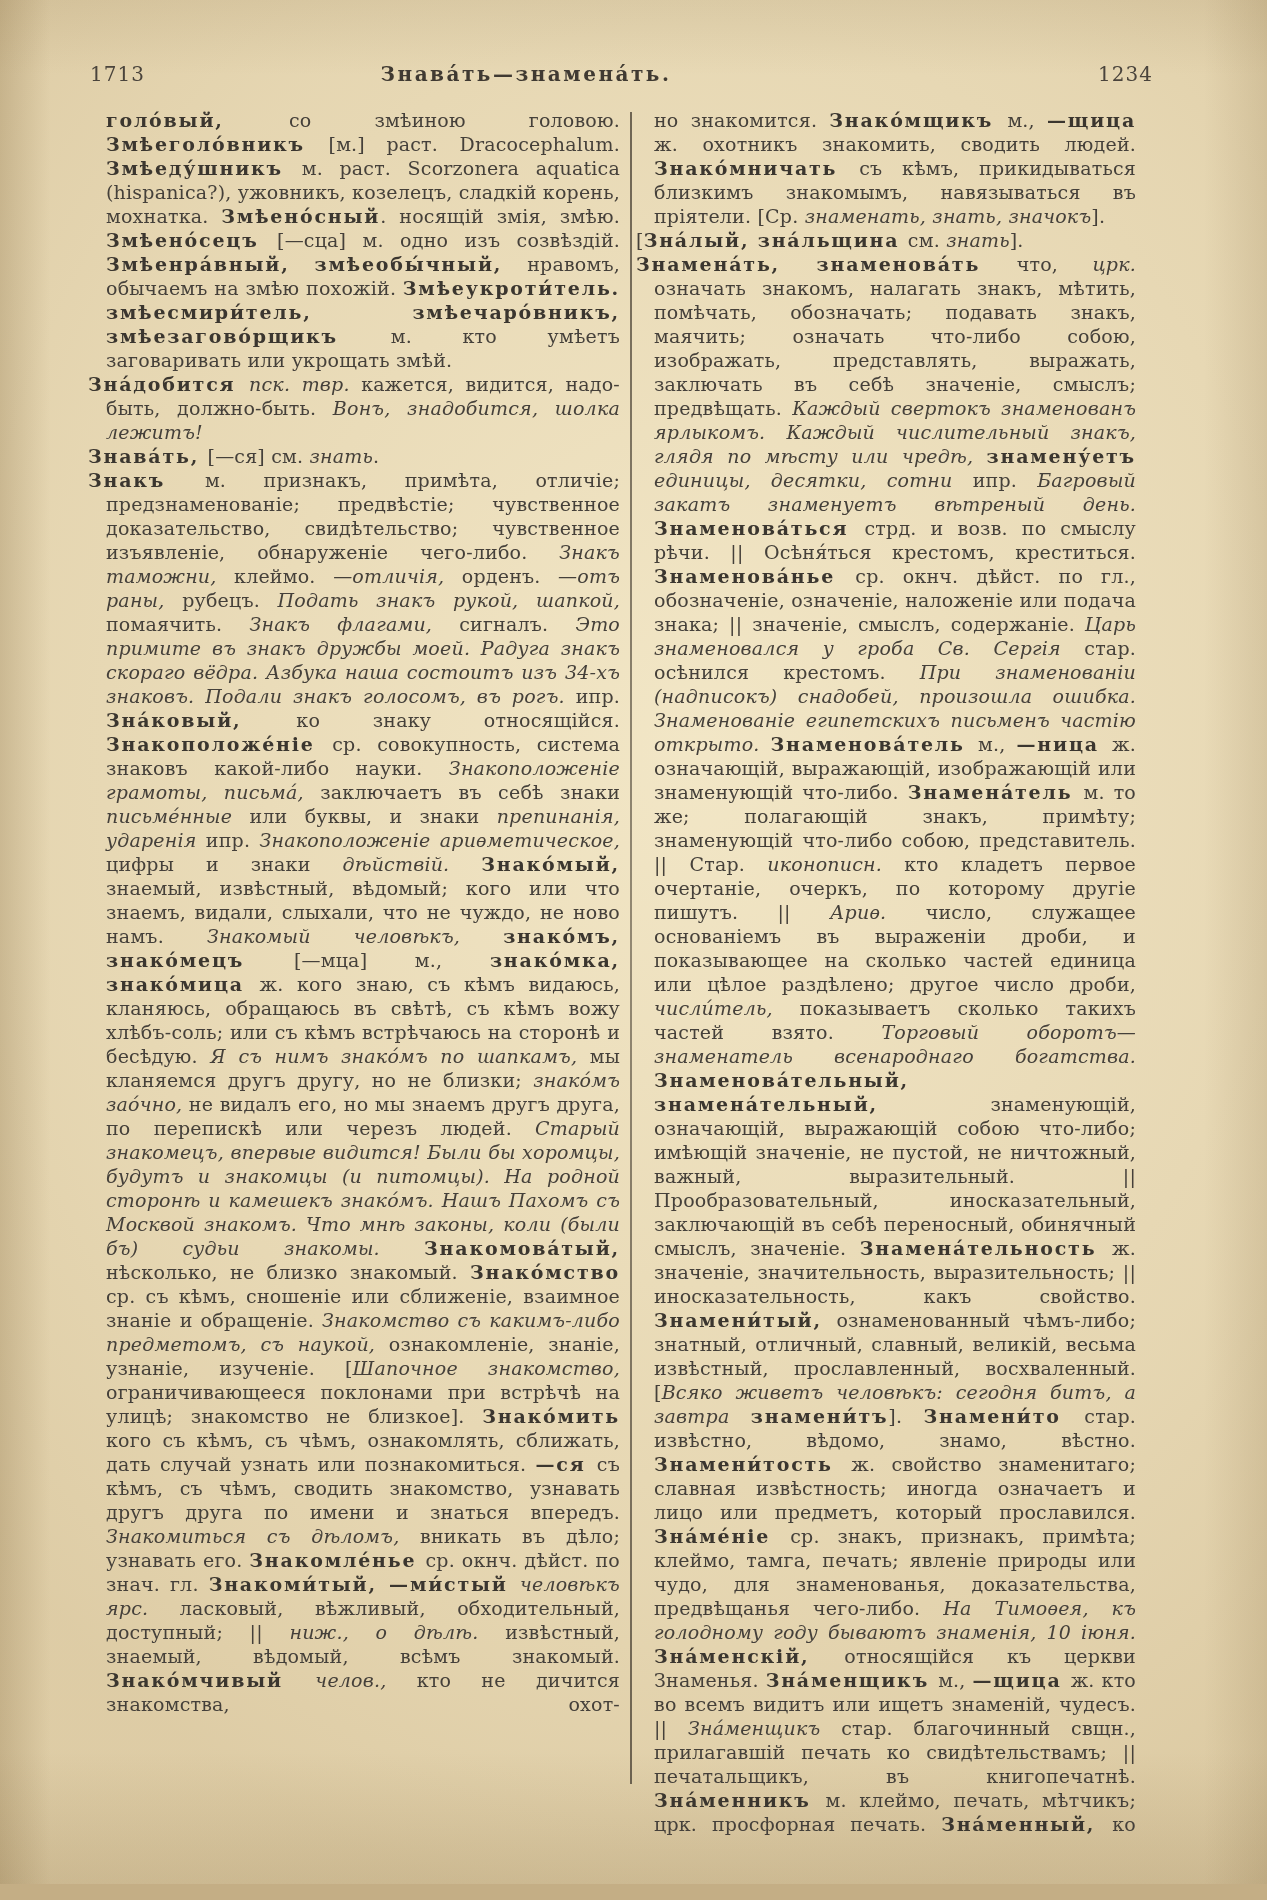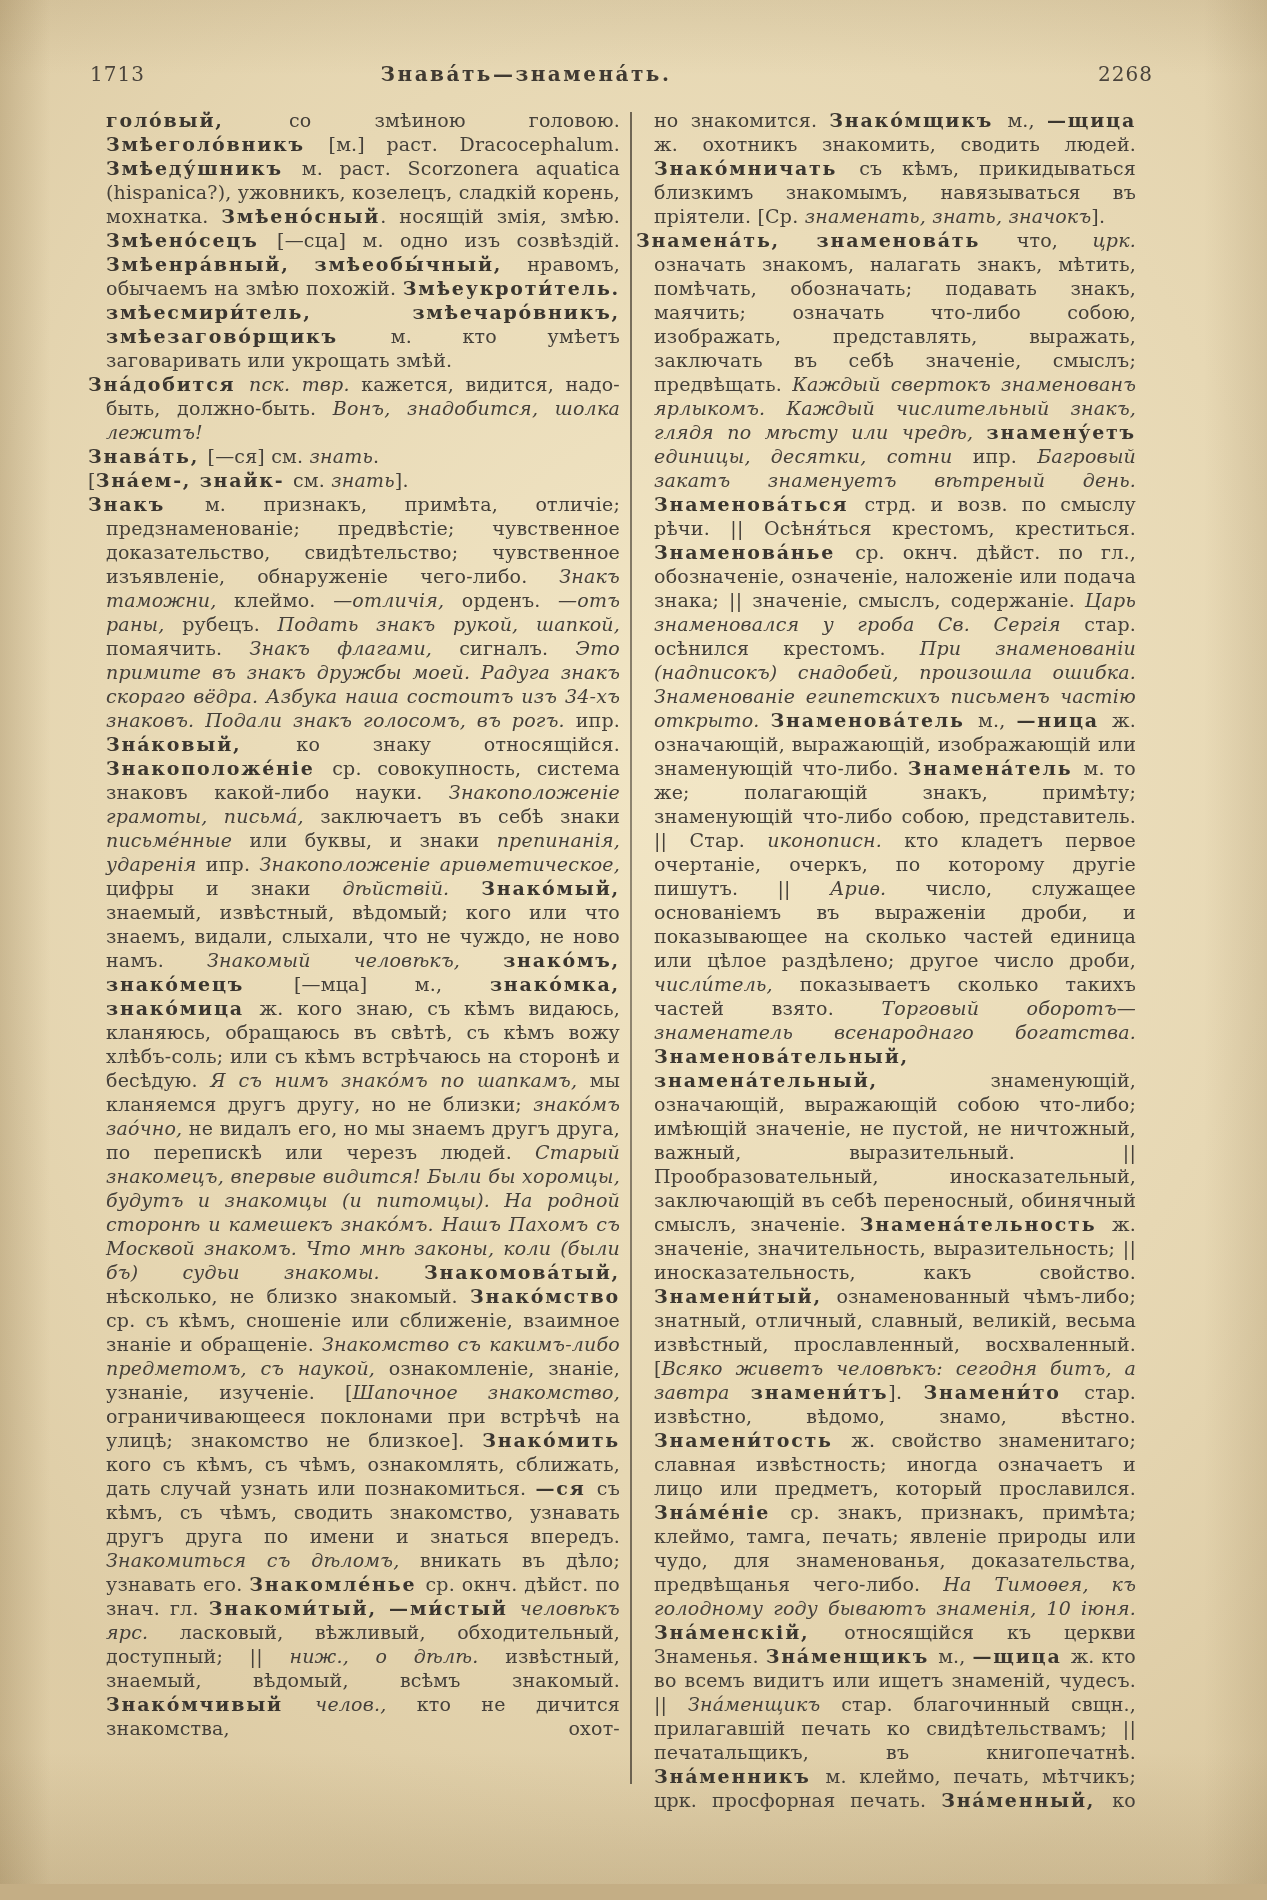--- a/index.html
+++ b/index.html
@@ -48,27 +48,27 @@
   .i{font-style:italic;}
   .n{}
 </style>
 </head>
 <body>
 
 <div class="page">
   <div class="header">
     <span class="pagenum left">1713</span>
     <span class="running-title">Знава́ть—знамена́ть.</span>
-    <span class="pagenum right">2268</span>
+    <span class="pagenum right">1234</span>
   </div>
   <div class="column col-left">
       <p class="entry"><span class="b">голо́вый, </span><span class="n">со змѣиною головою. </span><span class="b">Змѣеголо́вникъ </span><span class="n">[м.] раст. Dracocephalum. </span><span class="b">Змѣеду́шникъ </span><span class="n">м. раст. Scorzonera aquatica (hispanica?), ужовникъ, козелецъ, сладкій корень, мохнатка. </span><span class="b">Змѣено́сный</span><span class="n">. носящій змія, змѣю. </span><span class="b">Змѣено́сецъ </span><span class="n">[—сца] м. одно изъ созвѣздій. </span><span class="b">Змѣенра́вный, змѣеобы́чный, </span><span class="n">нравомъ, обычаемъ на змѣю похожій. </span><span class="b">Змѣеукроти́тель. змѣесмири́тель, змѣечаро́вникъ, змѣезагово́рщикъ </span><span class="n">м. кто умѣетъ заговаривать или укрощать змѣй.</span></p>
       <p class="entry hang"><span class="b">Зна́добится </span><span class="i">пск. твр. </span><span class="n">кажется, видится, надо-быть, должно-быть. </span><span class="i">Вонъ, знадобится, шолка лежитъ!</span></p>
       <p class="entry hang"><span class="b">Знава́ть, </span><span class="n">[—ся] см. </span><span class="i">знать</span><span class="n">.</span></p>
-      <p class="entry hang"><span class="n">[</span><span class="b">Зна́ем-, знайк- </span><span class="n">см. </span><span class="i">знать</span><span class="n">].</span></p>
       <p class="entry hang fill"><span class="b">Знакъ </span><span class="n">м. признакъ, примѣта, отличіе; предзнаменованіе; предвѣстіе; чувственное доказательство, свидѣтельство; чувственное изъявленіе, обнаруженіе чего-либо. </span><span class="i">Знакъ таможни, </span><span class="n">клеймо. </span><span class="i">—отличія, </span><span class="n">орденъ. </span><span class="i">—отъ раны, </span><span class="n">рубецъ. </span><span class="i">Подать знакъ рукой, шапкой, </span><span class="n">помаячить. </span><span class="i">Знакъ флагами, </span><span class="n">сигналъ. </span><span class="i">Это примите въ знакъ дружбы моей. Радуга знакъ скораго вёдра. Азбука наша состоитъ изъ 34-хъ знаковъ. Подали знакъ голосомъ, въ рогъ. </span><span class="n">ипр. </span><span class="b">Зна́ковый, </span><span class="n">ко знаку относящійся. </span><span class="b">Знакоположе́ніе </span><span class="n">ср. совокупность, система знаковъ какой-либо науки. </span><span class="i">Знакоположеніе грамоты, письма́, </span><span class="n">заключаетъ въ себѣ знаки </span><span class="i">письме́нные </span><span class="n">или буквы, и знаки </span><span class="i">препинанія, ударенія </span><span class="n">ипр. </span><span class="i">Знакоположеніе ариѳметическое, </span><span class="n">цифры и знаки </span><span class="i">дѣйствій. </span><span class="b">Знако́мый, </span><span class="n">знаемый, извѣстный, вѣдомый; кого или что знаемъ, видали, слыхали, что не чуждо, не ново намъ. </span><span class="i">Знакомый человѣкъ, </span><span class="b">знако́мъ, знако́мецъ </span><span class="n">[—мца] м., </span><span class="b">знако́мка, знако́мица </span><span class="n">ж. кого знаю, съ кѣмъ видаюсь, кланяюсь, обращаюсь въ свѣтѣ, съ кѣмъ вожу хлѣбъ-соль; или съ кѣмъ встрѣчаюсь на сторонѣ и бесѣдую. </span><span class="i">Я съ нимъ знако́мъ по шапкамъ, </span><span class="n">мы кланяемся другъ другу, но не близки; </span><span class="i">знако́мъ зао́чно, </span><span class="n">не видалъ его, но мы знаемъ другъ друга, по перепискѣ или черезъ людей. </span><span class="i">Старый знакомецъ, впервые видится! Были бы хоромцы, будутъ и знакомцы (и питомцы). На родной сторонѣ и камешекъ знако́мъ. Нашъ Пахомъ съ Москвой знакомъ. Что мнѣ законы, коли (были бъ) судьи знакомы. </span><span class="b">Знакомова́тый, </span><span class="n">нѣсколько, не близко знакомый. </span><span class="b">Знако́мство </span><span class="n">ср. съ кѣмъ, сношеніе или сближеніе, взаимное знаніе и обращеніе. </span><span class="i">Знакомство съ какимъ-либо предметомъ, съ наукой, </span><span class="n">ознакомленіе, знаніе, узнаніе, изученіе. [</span><span class="i">Шапочное знакомство, </span><span class="n">ограничивающееся поклонами при встрѣчѣ на улицѣ; знакомство не близкое]. </span><span class="b">Знако́мить </span><span class="n">кого съ кѣмъ, съ чѣмъ, ознакомлять, сближать, дать случай узнать или познакомиться. </span><span class="b">—ся </span><span class="n">съ кѣмъ, съ чѣмъ, сводить знакомство, узнавать другъ друга по имени и знаться впередъ. </span><span class="i">Знакомиться съ дѣломъ, </span><span class="n">вникать въ дѣло; узнавать его. </span><span class="b">Знакомле́нье </span><span class="n">ср. окнч. дѣйст. по знач. гл. </span><span class="b">Знакоми́тый, —ми́стый </span><span class="i">человѣкъ ярс. </span><span class="n">ласковый, вѣжливый, обходительный, доступный; || </span><span class="i">ниж., о дѣлѣ. </span><span class="n">извѣстный, знаемый, вѣдомый, всѣмъ знакомый. </span><span class="b">Знако́мчивый </span><span class="i">челов., </span><span class="n">кто не дичится знакомства, охот-</span></p>
     </div>
   <div class="col-divider"></div>
   <div class="column col-right">
       <p class="entry"><span class="n">но знакомится. </span><span class="b">Знако́мщикъ </span><span class="n">м., </span><span class="b">—щица </span><span class="n">ж. охотникъ знакомить, сводить людей. </span><span class="b">Знако́мничать </span><span class="n">съ кѣмъ, прикидываться близкимъ знакомымъ, навязываться въ пріятели. [Ср. </span><span class="i">знаменать, знать, значокъ</span><span class="n">].</span></p>
+      <p class="entry hang"><span class="n">[</span><span class="b">Зна́лый, зна́льщина </span><span class="n">см. </span><span class="i">знать</span><span class="n">].</span></p>
       <p class="entry hang fill"><span class="b">Знамена́ть, знаменова́ть </span><span class="n">что, </span><span class="i">црк. </span><span class="n">означать знакомъ, налагать знакъ, мѣтить, помѣчать, обозначать; подавать знакъ, маячить; означать что-либо собою, изображать, представлять, выражать, заключать въ себѣ значеніе, смыслъ; предвѣщать. </span><span class="i">Каждый свертокъ знаменованъ ярлыкомъ. Каждый числительный знакъ, глядя по мѣсту или чредѣ, </span><span class="b">знамену́етъ </span><span class="i">единицы, десятки, сотни </span><span class="n">ипр. </span><span class="i">Багровый закатъ знаменуетъ вѣтреный день. </span><span class="b">Знаменова́ться </span><span class="n">стрд. и возв. по смыслу рѣчи. || Осѣня́ться крестомъ, креститься. </span><span class="b">Знаменова́нье </span><span class="n">ср. окнч. дѣйст. по гл., обозначеніе, означеніе, наложеніе или подача знака; || значеніе, смыслъ, содержаніе. </span><span class="i">Царь знаменовался у гроба Св. Сергія </span><span class="n">стар. осѣнился крестомъ. </span><span class="i">При знаменованіи (надписокъ) снадобей, произошла ошибка. Знаменованіе египетскихъ письменъ частію открыто. </span><span class="b">Знаменова́тель </span><span class="n">м., </span><span class="b">—ница </span><span class="n">ж. означающій, выражающій, изображающій или знаменующій что-либо. </span><span class="b">Знамена́тель </span><span class="n">м. то же; полагающій знакъ, примѣту; знаменующій что-либо собою, представитель. || Стар. </span><span class="i">иконописн. </span><span class="n">кто кладетъ первое очертаніе, очеркъ, по которому другіе пишутъ. || </span><span class="i">Ариѳ. </span><span class="n">число, служащее основаніемъ въ выраженіи дроби, и показывающее на сколько частей единица или цѣлое раздѣлено; другое число дроби, </span><span class="i">числи́тель, </span><span class="n">показываетъ сколько такихъ частей взято. </span><span class="i">Торговый оборотъ—знаменатель всенароднаго богатства. </span><span class="b">Знаменова́тельный, знамена́тельный, </span><span class="n">знаменующій, означающій, выражающій собою что-либо; имѣющій значеніе, не пустой, не ничтожный, важный, выразительный. || Прообразовательный, иносказательный, заключающій въ себѣ переносный, обинячный смыслъ, значеніе. </span><span class="b">Знамена́тельность </span><span class="n">ж. значеніе, значительность, выразительность; || иносказательность, какъ свойство. </span><span class="b">Знамени́тый, </span><span class="n">ознаменованный чѣмъ-либо; знатный, отличный, славный, великій, весьма извѣстный, прославленный, восхваленный. [</span><span class="i">Всяко живетъ человѣкъ: сегодня битъ, а завтра </span><span class="b">знамени́тъ</span><span class="n">]. </span><span class="b">Знамени́то </span><span class="n">стар. извѣстно, вѣдомо, знамо, вѣстно. </span><span class="b">Знамени́тость </span><span class="n">ж. свойство знаменитаго; славная извѣстность; иногда означаетъ и лицо или предметъ, который прославился. </span><span class="b">Зна́ме́ніе </span><span class="n">ср. знакъ, признакъ, примѣта; клеймо, тамга, печать; явленіе природы или чудо, для знаменованья, доказательства, предвѣщанья чего-либо. </span><span class="i">На Тимоѳея, къ голодному году бываютъ знаменія, 10 іюня. </span><span class="b">Зна́менскій, </span><span class="n">относящійся къ церкви Знаменья. </span><span class="b">Зна́менщикъ </span><span class="n">м., </span><span class="b">—щица </span><span class="n">ж. кто во всемъ видитъ или ищетъ знаменій, чудесъ. || </span><span class="i">Зна́менщикъ </span><span class="n">стар. благочинный свщн., прилагавшій печать ко свидѣтельствамъ; || печатальщикъ, въ книгопечатнѣ. </span><span class="b">Зна́менникъ </span><span class="n">м. клеймо, печать, мѣтчикъ; црк. просфорная печать. </span><span class="b">Зна́менный, </span><span class="n">ко</span></p>
     </div>
 </div>
 
 </body></html>

